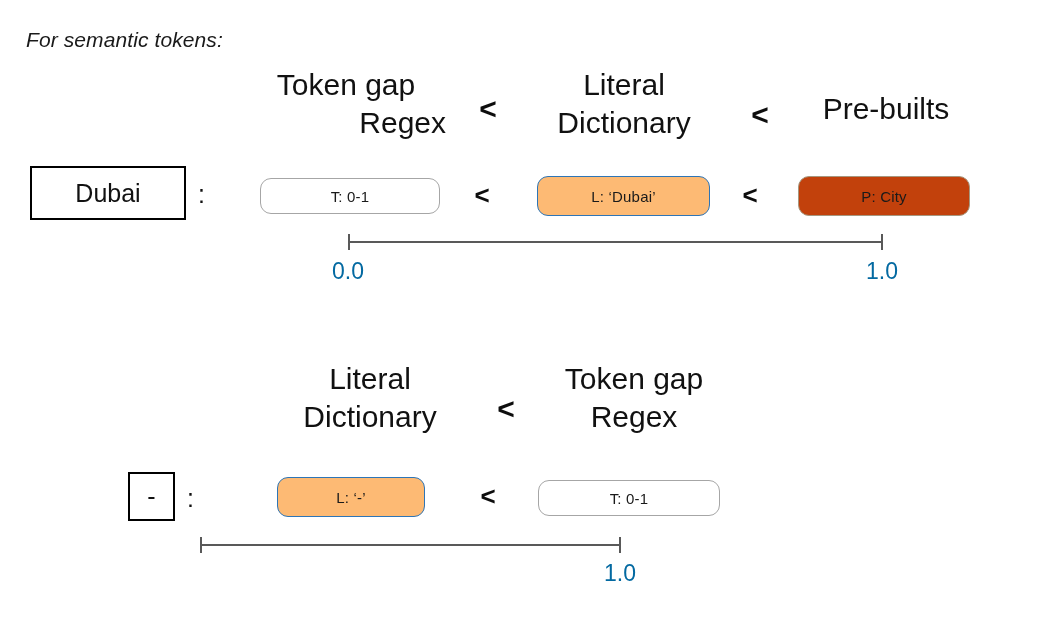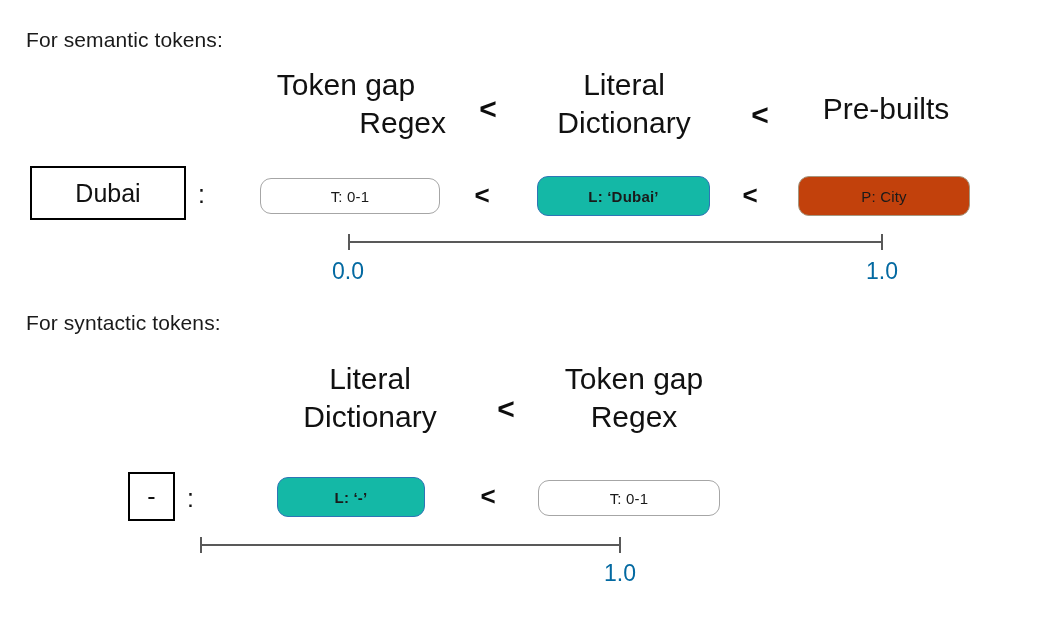--- a/index.html
+++ b/index.html
@@ -89,23 +89,22 @@
     font-size: 15px;
     color: #1a1a1a;
     white-space: nowrap;
     letter-spacing: 0.2px;
   }
   .pill.outline {
     background: #ffffff;
     border: 1.6px solid #a6a6a6;
   }
   .pill.blue {
-    background: #14b8a6;
+    background: #fdba74;
     border: 1.8px solid #2e75b6;
-    font-weight: bold;
   }
   .pill.orange {
     background: #c2410c;
     border: 1.8px solid #a6977f;
   }
 
   
   .axis-line {
     background: #595959;
     height: 1.6px;
@@ -119,21 +118,21 @@
     color: #0369a1;
     white-space: nowrap;
     text-align: center;
   }
 </style>
 </head>
 <body>
 
 <div id="stage">
 
-  <div class="abs section-caption" style="left:26px; top:28px;">For semantic tokens:</div>
+  <div class="abs section-caption" style="left:26px; top:28px;font-style:italic;">For semantic tokens:</div>
 
   <div class="abs col-header" style="left:246px; top:66px; width:200px;">
     <span class="line c">Token gap</span>
     <span class="line r">Regex</span>
   </div>
 
   <div class="abs lt-big" style="left:470px; top:92px; width:36px;">&lt;</div>
 
   <div class="abs col-header" style="left:518px; top:66px; width:212px;">
     <span class="line c">Literal</span>
@@ -168,21 +167,20 @@
   </div>
 
   <div class="abs">
     <div class="abs axis-line" style="left:348px; top:241px; width:535px;"></div>
     <div class="abs axis-tick" style="left:348px; top:234px; height:16px;"></div>
     <div class="abs axis-tick" style="left:881px; top:234px; height:16px;"></div>
     <div class="abs axis-label" style="left:318px; top:258px; width:60px;">0.0</div>
     <div class="abs axis-label" style="left:852px; top:258px; width:60px;">1.0</div>
   </div>
 
-  <div class="abs section-caption" style="left:26px; top:311px;">For syntactic tokens:</div>
 
   <div class="abs col-header" style="left:264px; top:360px; width:212px;">
     <span class="line c">Literal</span>
     <span class="line c">Dictionary</span>
   </div>
 
   <div class="abs lt-big" style="left:488px; top:392px; width:36px;">&lt;</div>
 
   <div class="abs col-header" style="left:534px; top:360px; width:200px;">
     <span class="line c">Token gap</span>

